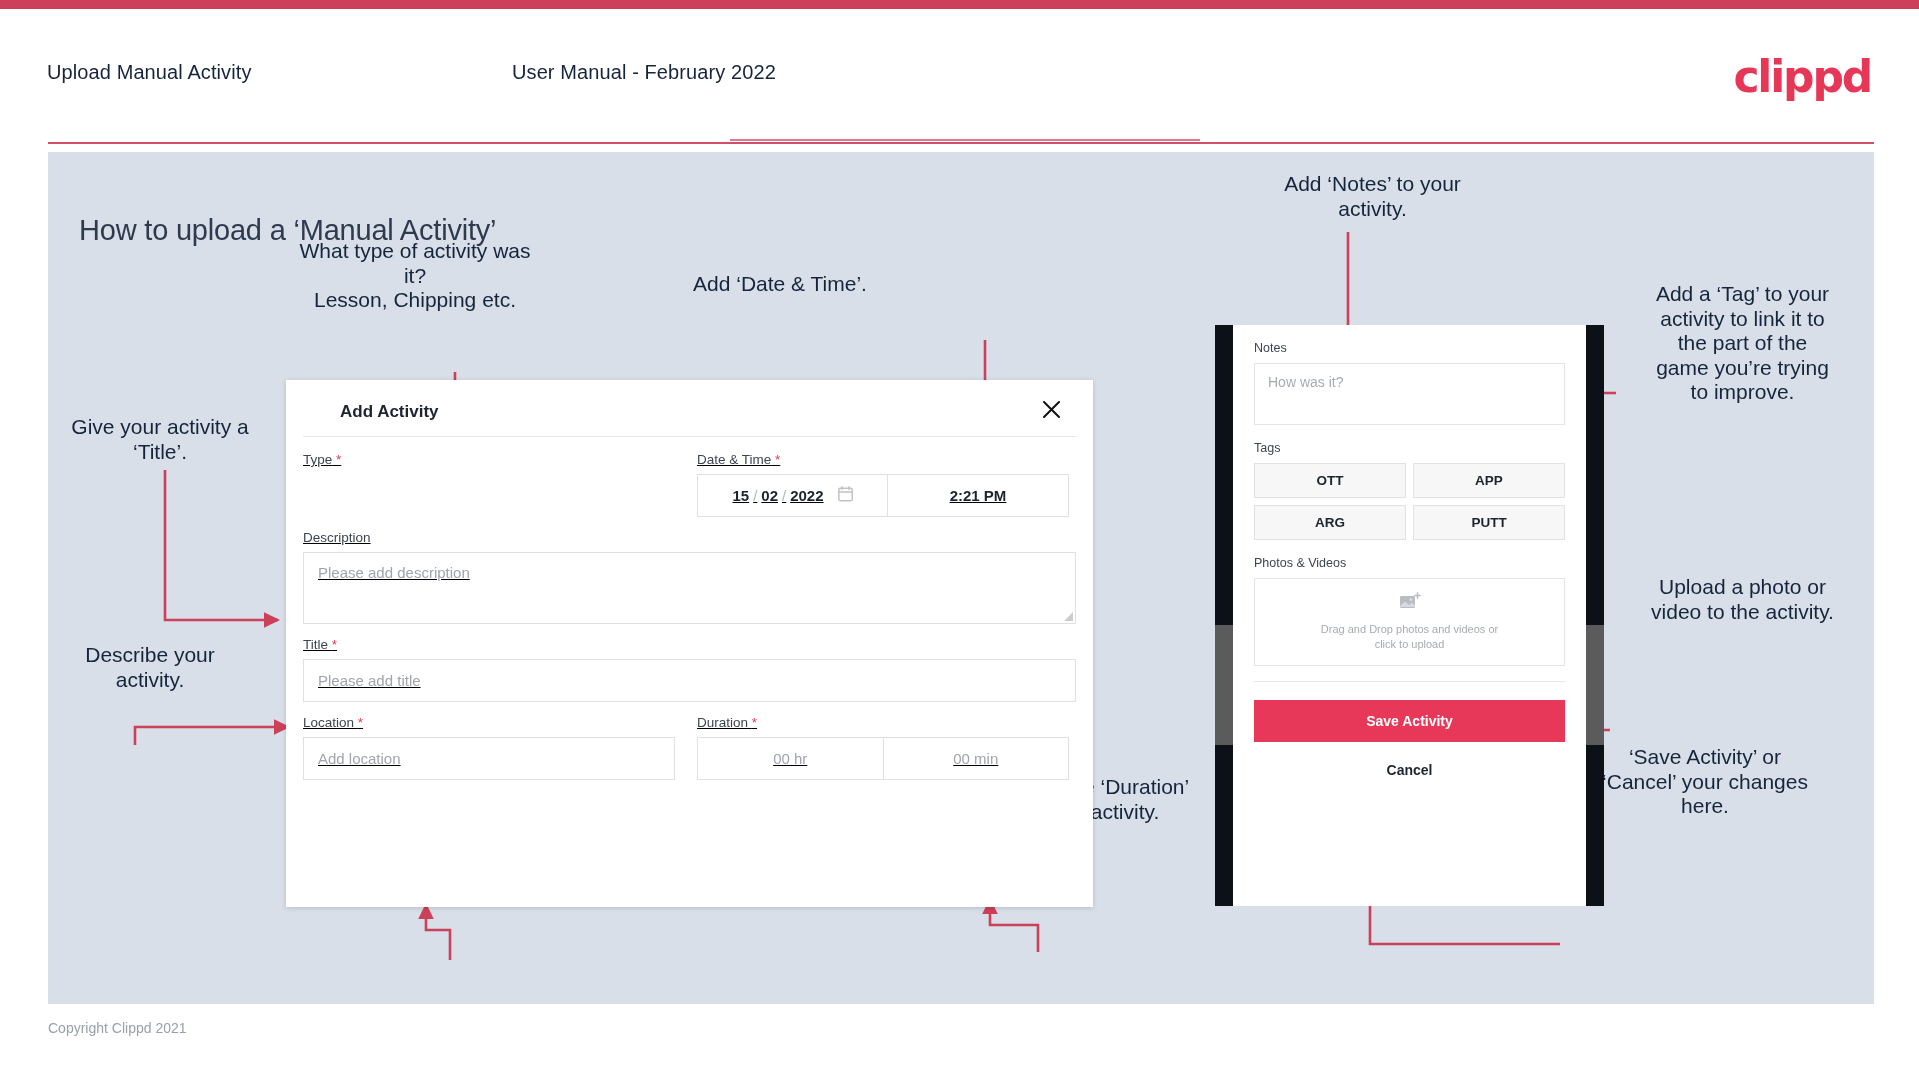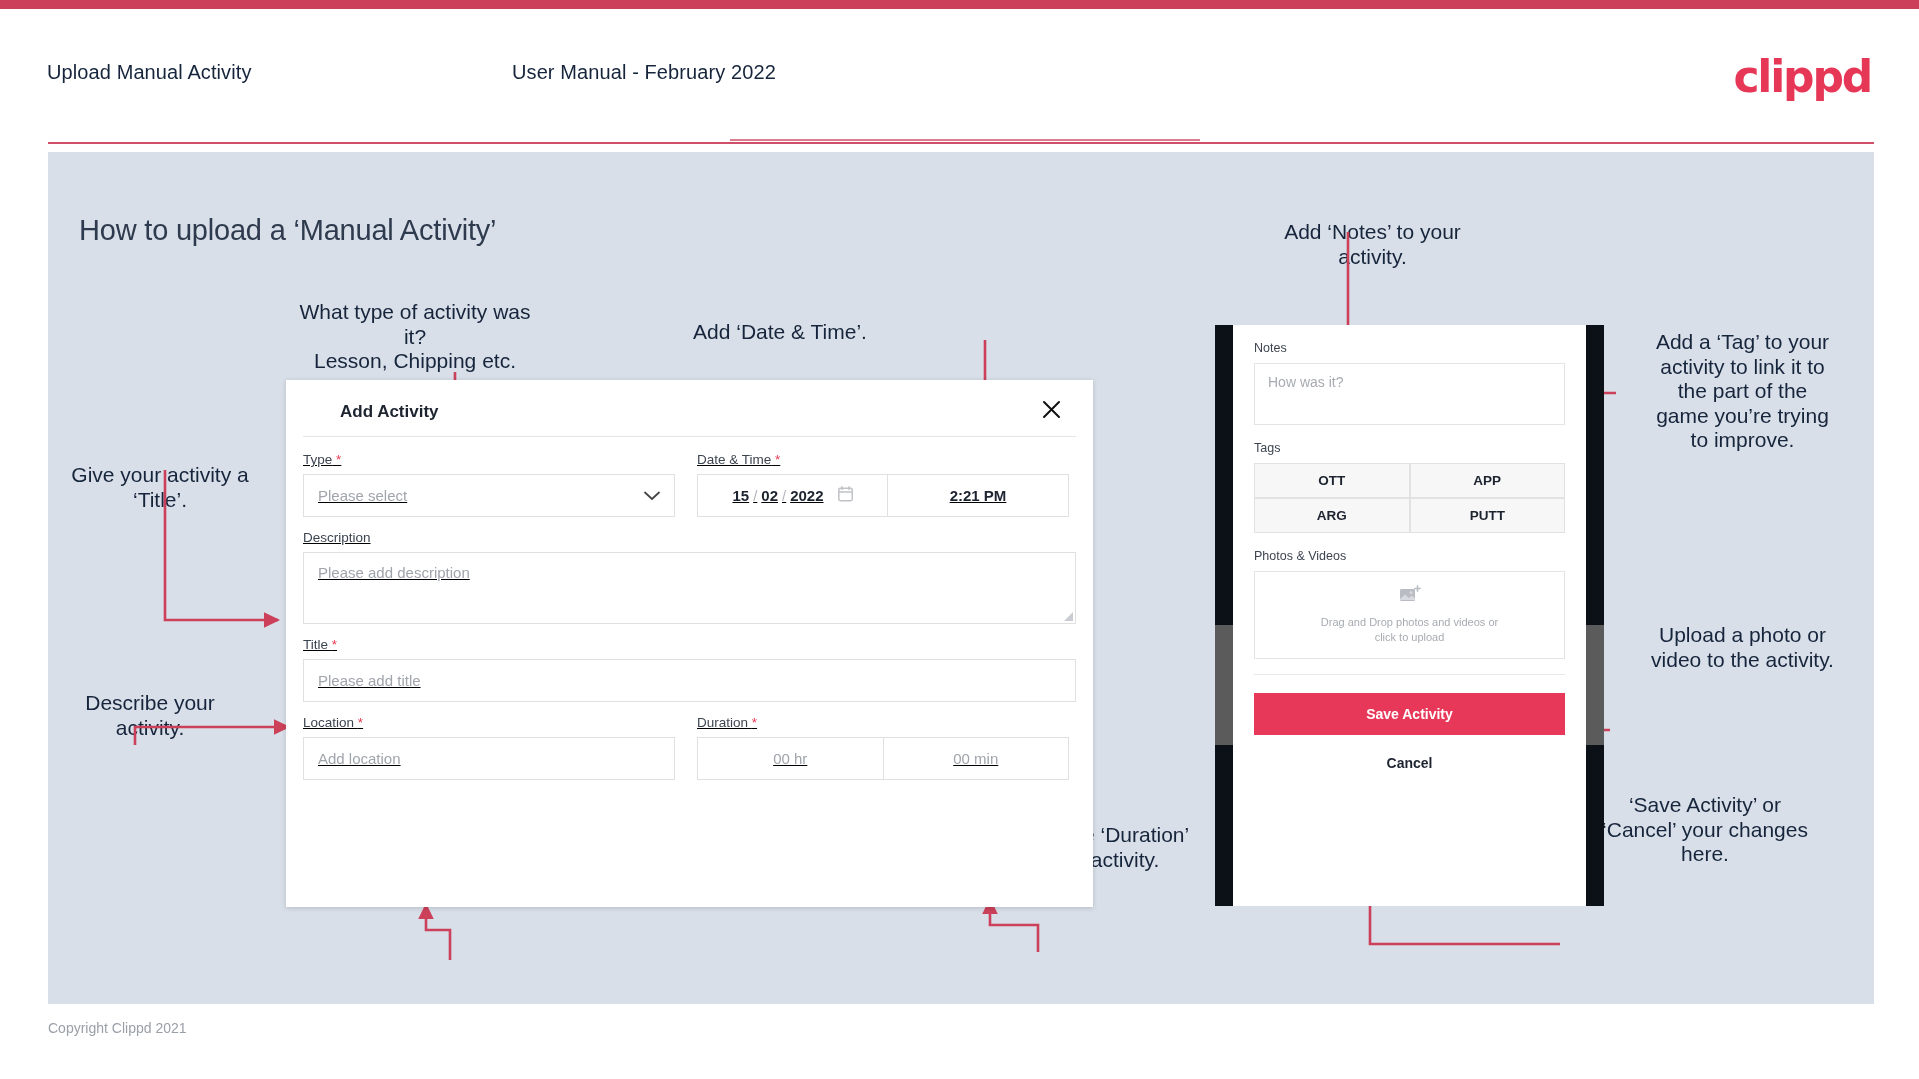--- a/index.html
+++ b/index.html
@@ -53,21 +53,21 @@
   }
   .slide-subtitle {
     position: absolute; left: 31px; top: 62px;
     font-size: 29px; font-weight: 400; color: #2e3a4d; letter-spacing: -.2px;
   }
 
   
   .anno {
     position: absolute;
     color: #16253c; font-size: 21px; line-height: 1.17;
-    text-align: center; font-weight: 400; margin-top: 48px;
+    text-align: center; font-weight: 400;
   }
 
   
   .arrows { position: absolute; left: 0; top: 0; width: 1919px; height: 1079px; pointer-events: none; }
 
   
   .modal {
     position: absolute; left: 286px; top: 380px;
     width: 807px; height: 527px;
     background: #ffffff;
@@ -148,21 +148,21 @@
   .phone-screen {
     position: absolute; left: 18px; top: 0; width: 353px; height: 581px;
     background: #ffffff; padding: 16px 21px 8px 21px;
   }
   .ph-label { font-size: 12.5px; color: #3c4450; margin-bottom: 8px; }
   .ph-notes {
     height: 62px; border: 1px solid #e4e4e4; background:#fff;
     padding: 10px 13px; font-size: 14px; color: #a7abb1;
   }
   .ph-gap { height: 16px; }
-  .tags-grid { display: grid; grid-template-columns: 1fr 1fr; }
+  .tags-grid { display: grid; grid-template-columns: 1fr 1fr; gap: 7px; }
   .tag {
     height: 35px; border: 1px solid #e2e2e2; background: #f7f7f7;
     display: flex; align-items: center; justify-content: center;
     font-size: 13.5px; font-weight: 700; color: #1d2430; cursor: pointer;
   }
   .ph-drop {
     height: 88px; border: 1px solid #e4e4e4; background:#fff;
     display: flex; flex-direction: column; align-items: center; justify-content: center;
     gap: 6px;
   }
@@ -198,21 +198,21 @@
     <div class="header-sub">User Manual - February 2022</div>
     <div class="logo">clippd</div>
     <div class="header-rule"></div>
     <div class="header-rule-2"></div>
   </div>
 
   <div class="slide">
     <div class="slide-subtitle">How to upload a ‘Manual Activity’</div>
   </div>
 
-  <div class="anno" style="left:290px; top:252px; width:250px;">What type of activity was it?<br>Lesson, Chipping etc.</div>
+  <div class="anno" style="left:290px; top:239px; width:250px;">What type of activity was it?<br>Lesson, Chipping etc.</div>
   <div class="anno" style="left:660px; top:272px; width:240px;">Add ‘Date &amp; Time’.</div>
   <div class="anno" style="left:45px; top:415px; width:230px;">Give your activity a<br>‘Title’.</div>
   <div class="anno" style="left:45px; top:643px; width:210px;">Describe your<br>activity.</div>
   <div class="anno" style="left:300px; top:788px; width:250px;">Specify the ‘Location’.</div>
   <div class="anno" style="left:965px; top:775px; width:250px;">Specify the ‘Duration’<br>of your activity.</div>
   <div class="anno" style="left:1245px; top:172px; width:255px;">Add ‘Notes’ to your<br>activity.</div>
   <div class="anno" style="left:1625px; top:282px; width:235px;">Add a ‘Tag’ to your<br>activity to link it to<br>the part of the<br>game you’re trying<br>to improve.</div>
   <div class="anno" style="left:1620px; top:575px; width:245px;">Upload a photo or<br>video to the activity.</div>
   <div class="anno" style="left:1560px; top:745px; width:290px;">‘Save Activity’ or<br>‘Cancel’ your changes<br>here.</div>
 
@@ -255,28 +255,20 @@
         </svg>
       </div>
     </div>
     <div class="modal-divider"></div>
 
     <div class="form">
 
       <div class="row">
         <div class="field half">
           <span class="label"><span>Type</span> <span class="req">*</span></span>
-          <div class="ctrl select">
-            <span>Please select</span>
-            <span class="chev">
-              <svg width="16" height="10" viewBox="0 0 16 10">
-                  <path d="M1,1.5 L8,8 L15,1.5" stroke="#444" stroke-width="1.8" fill="none" stroke-linecap="round"></path>
-                </svg>
-            </span>
-          </div>
         </div>
 
         <div class="field half">
           <span class="label"><span>Date &amp; Time</span> <span class="req">*</span></span>
           <div class="dt-wrap">
             <div class="dt-date">
               <span>15</span>
               <span class="sep">/</span>
               <span>02</span>
               <span class="sep">/</span>

